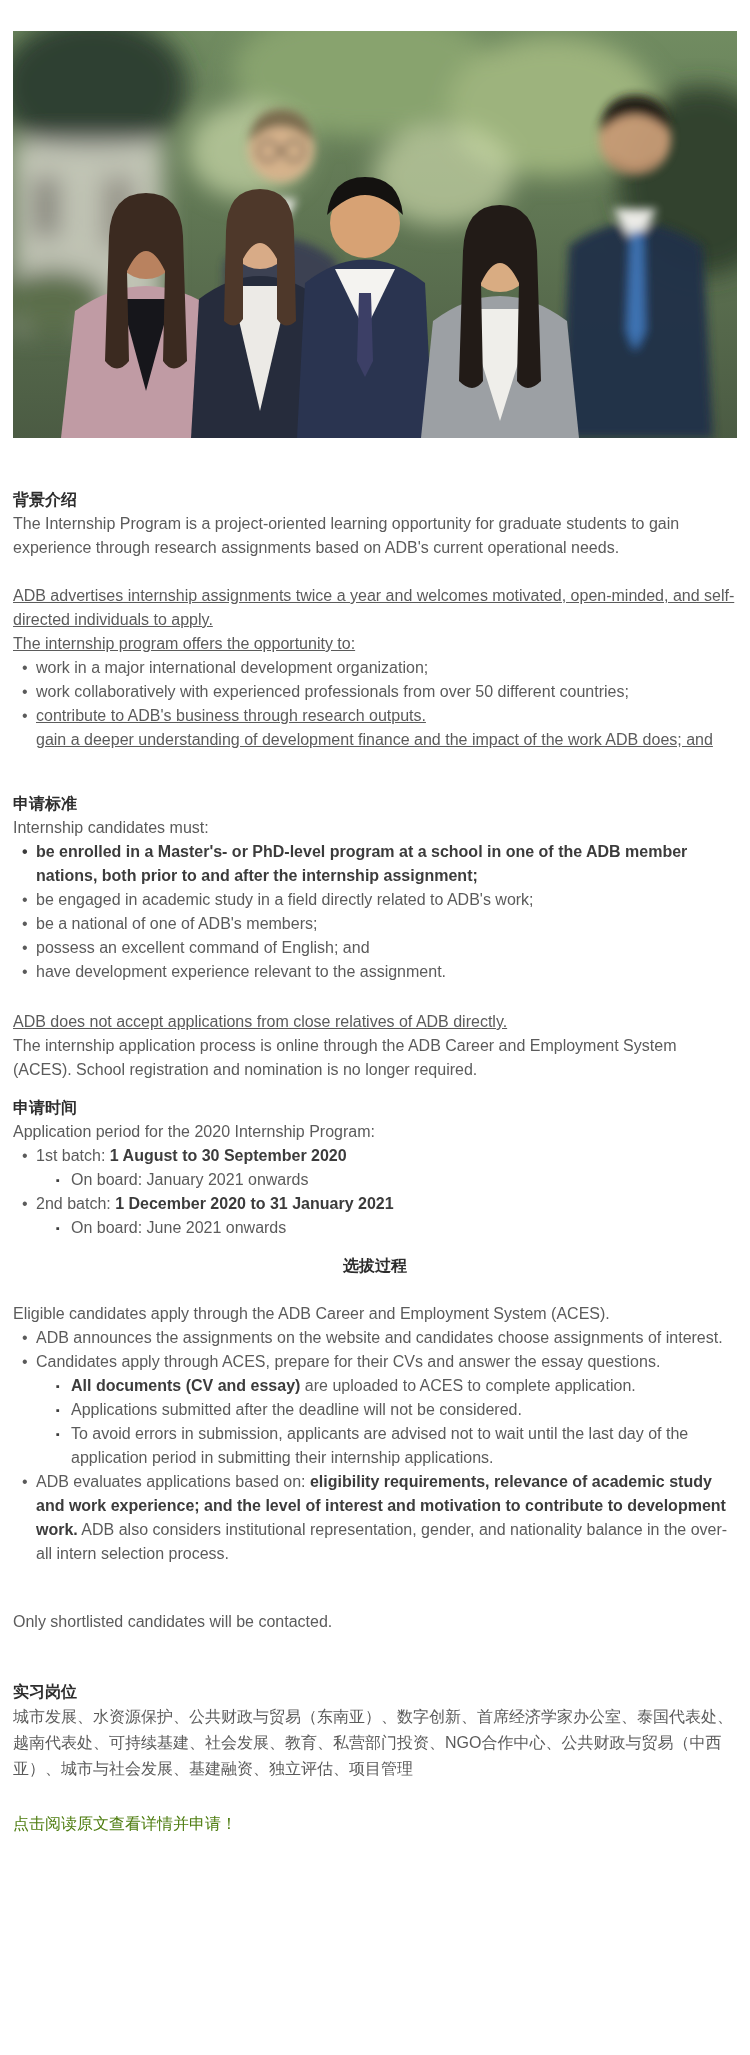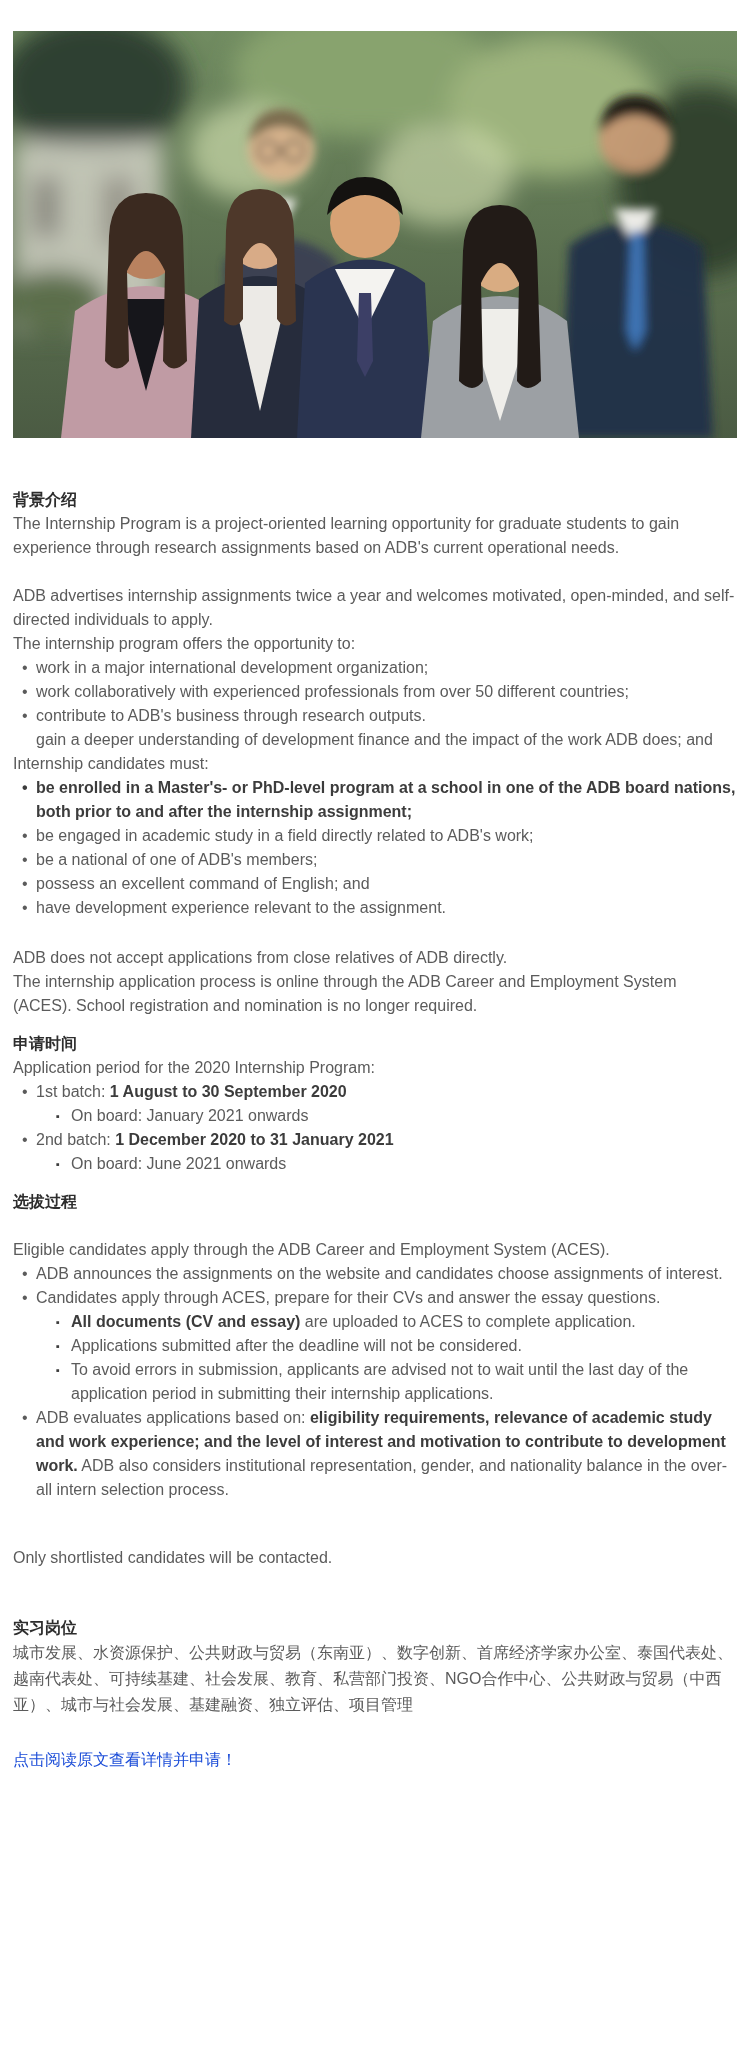--- a/index.html
+++ b/index.html
@@ -22,23 +22,23 @@
   .mt-46{margin-top:46px;}
   .mt-50{margin-top:50px;}
   ul.blist{list-style:none;margin:0;padding:0 0 0 9px;}
   ul.blist > li{display:flex;align-items:flex-start;}
   .marker{flex:none;width:14px;color:#5b5b5b;}
   .li-body{flex:1;min-width:0;}
   ul.sublist{list-style:none;margin:0;padding:0 0 0 20px;}
   ul.sublist > li{display:flex;align-items:flex-start;}
   .marker.sq{width:15px;font-size:11px;color:#3c3c3c;}
   strong,.bold{font-weight:bold;color:#3c3c3c;}
-  .block{display:block;}
+  .block{display:block;text-decoration:underline;}
   .cn-para{line-height:26px;}
-  .footer-link{color:#1d4ed8;text-decoration:none;cursor:pointer;display:inline-block;}
+  .footer-link{color:#4d7c0f;text-decoration:none;cursor:pointer;display:inline-block;}
 </style>
 </head>
 <body>
 
 <div class="page">
 
   <div class="photo-wrap" title="Group photo of six smiling young professionals in business attire standing outdoors among green foliage">
     <svg viewBox="0 0 724 407" width="724" height="407" preserveAspectRatio="none">
       <defs>
         <linearGradient id="bgGrad" x1="0" y1="0" x2="0" y2="1">
@@ -138,25 +138,26 @@
         <span class="marker">•</span>
         <div class="li-body">
           <span class="block">contribute to ADB's business through research outputs.</span>
           <span class="block">gain a deeper understanding of development finance and the impact of the work ADB does; and</span>
         </div>
       </li>
     </ul>
   </div>
 
   <div>
+    <div class="sec-heading mt-40">申请标准</div>
     <p class="para">Internship candidates must:</p>
     <ul class="blist mt-26">
       <li>
         <span class="marker bold">•</span>
-        <div class="li-body"><strong>be enrolled in a Master's- or PhD-level program at a school in one of the ADB board nations, both prior to and after the internship assignment;</strong></div>
+        <div class="li-body"><strong>be enrolled in a Master's- or PhD-level program at a school in one of the ADB member nations, both prior to and after the internship assignment;</strong></div>
       </li>
       <li>
         <span class="marker">•</span>
         <div class="li-body">be engaged in academic study in a field directly related to ADB's work;</div>
       </li>
       <li>
         <span class="marker">•</span>
         <div class="li-body">be a national of one of ADB's members;</div>
       </li>
       <li>
@@ -199,21 +200,21 @@
               <span class="marker sq">▪</span>
               <div class="li-body">On board: June 2021 onwards</div>
             </li>
           </ul>
         </div>
       </li>
     </ul>
   </div>
 
   <div>
-    <div class="sec-heading" style="margin-top:14px;">选拔过程</div>
+    <div class="sec-heading" style="margin-top:14px;text-align:center;">选拔过程</div>
     <p class="para mt-24">Eligible candidates apply through the ADB Career and Employment System (ACES).</p>
     <ul class="blist mt-30">
       <li>
         <span class="marker">•</span>
         <div class="li-body">ADB announces the assignments on the website and candidates choose assignments of interest.</div>
       </li>
       <li>
         <span class="marker">•</span>
         <div class="li-body">
           <span>Candidates apply through ACES, prepare for their CVs and answer the essay questions.</span>

